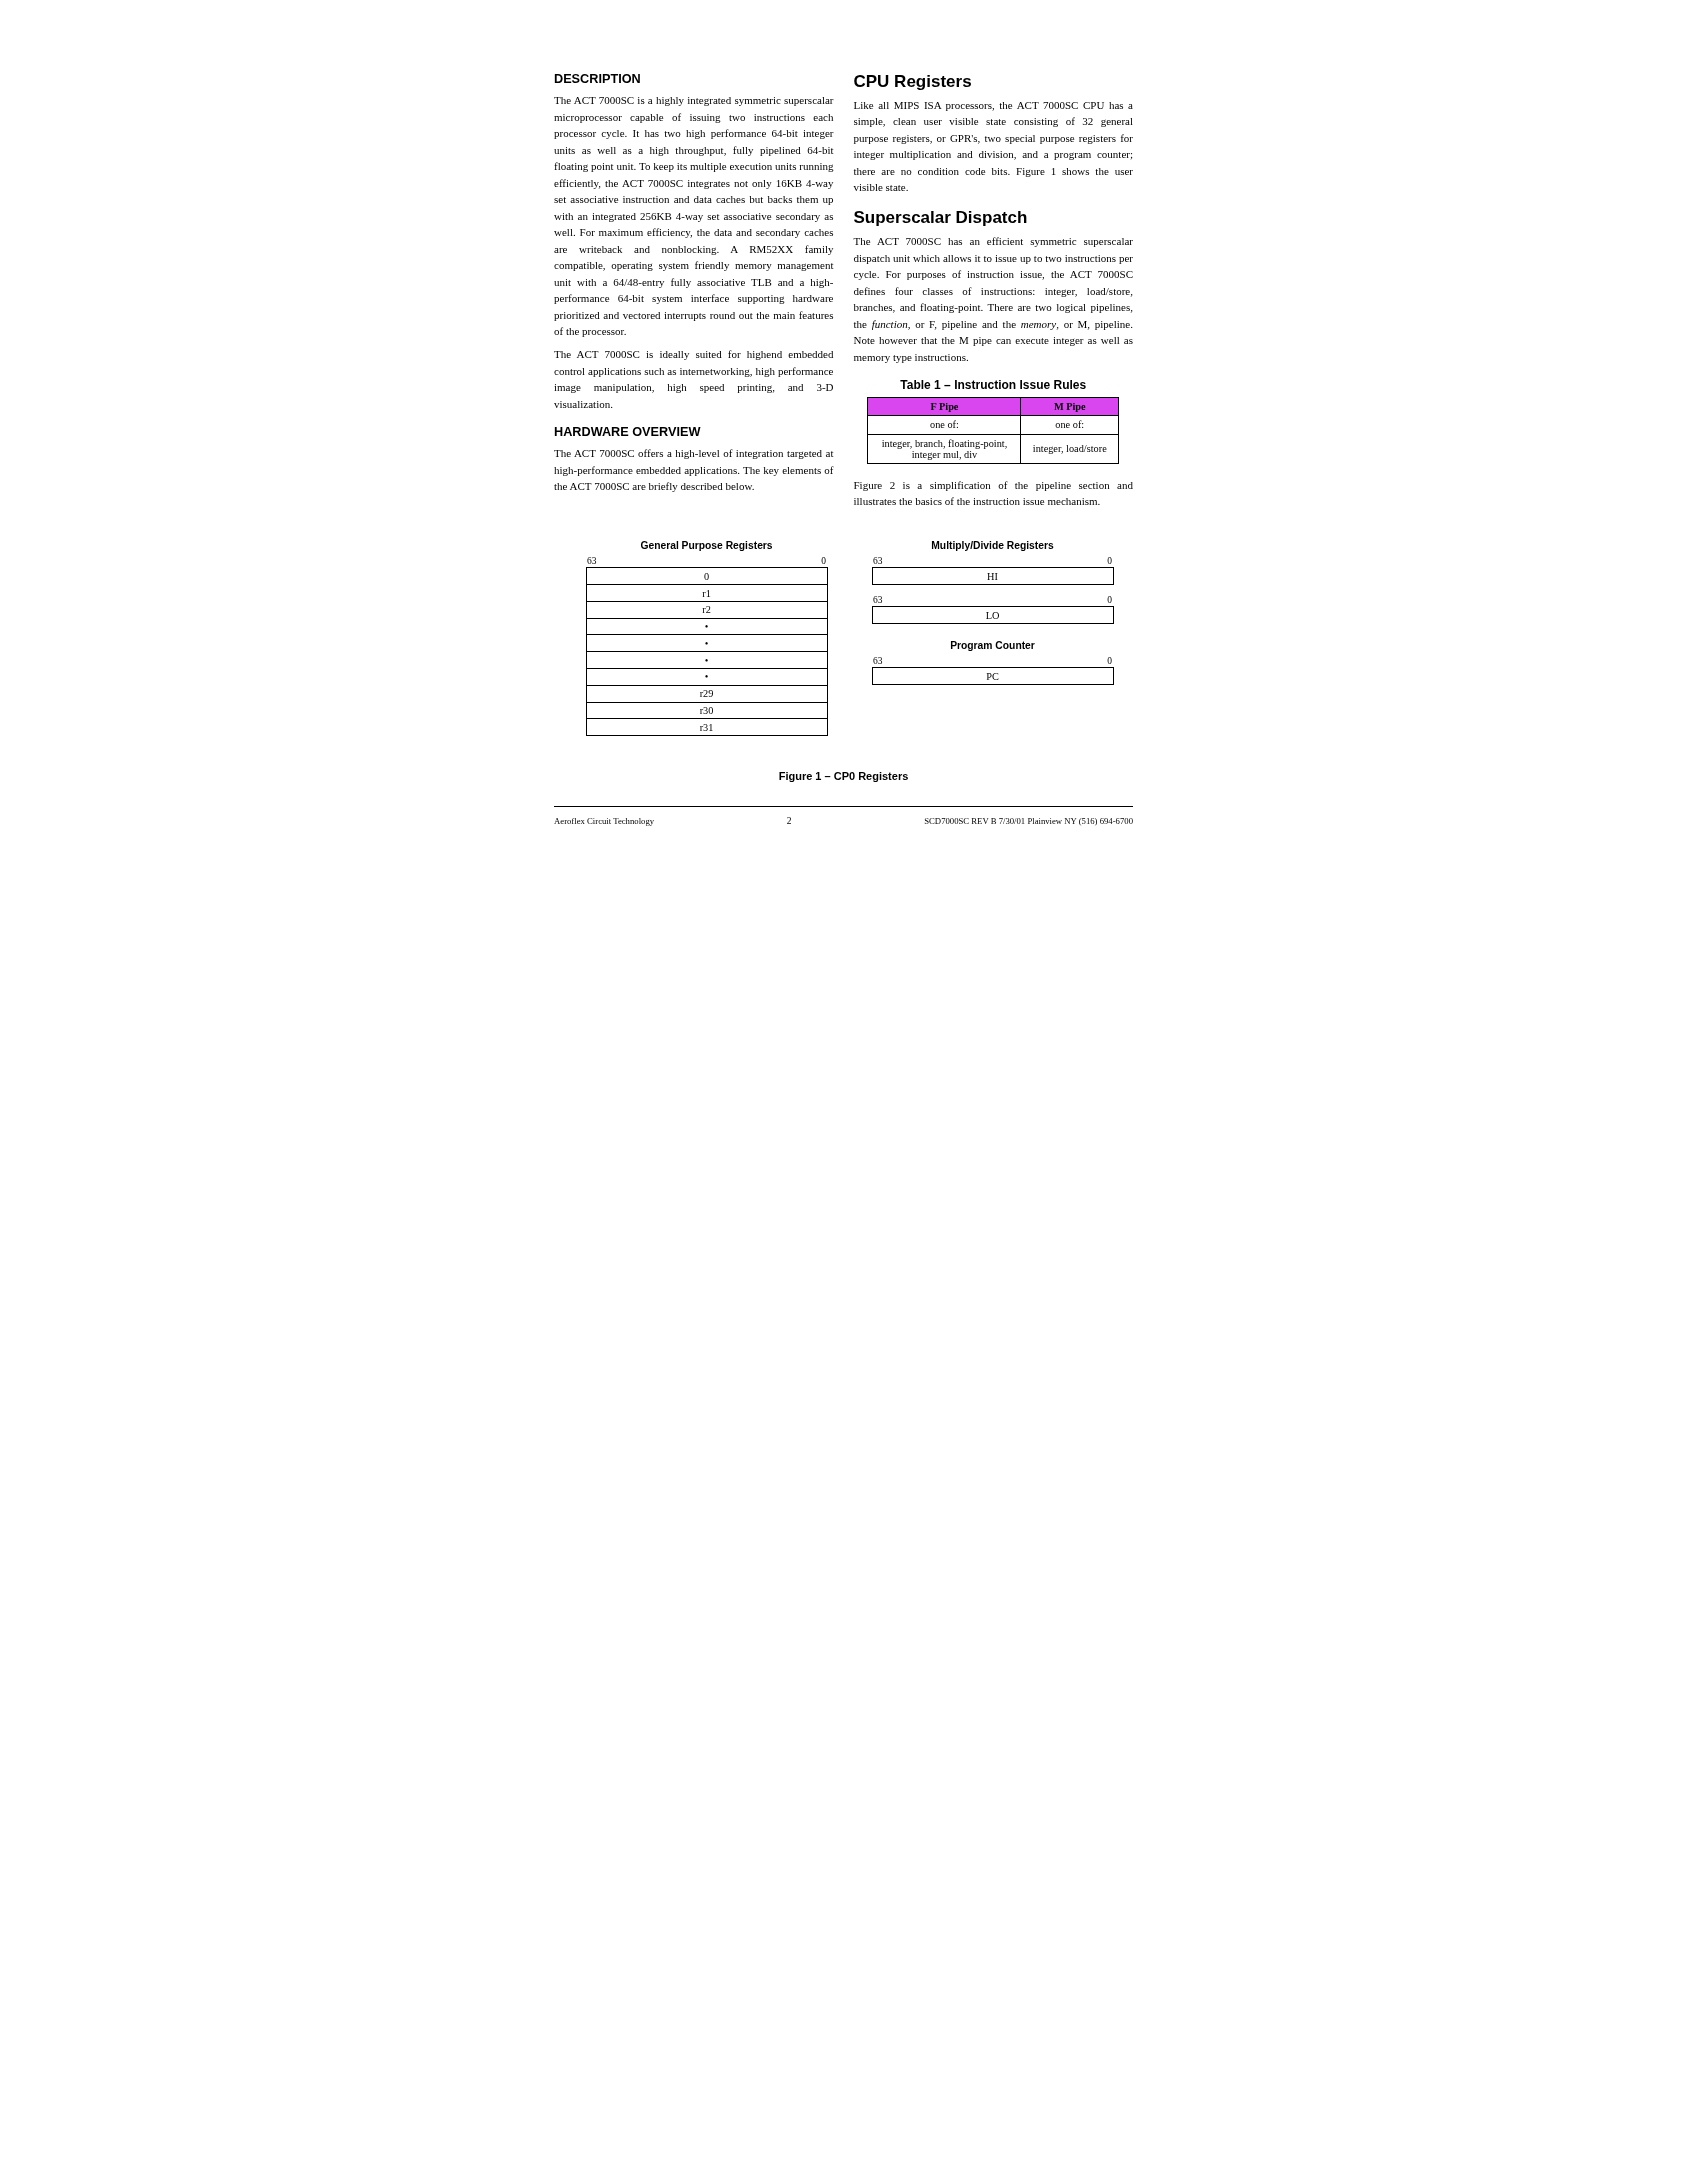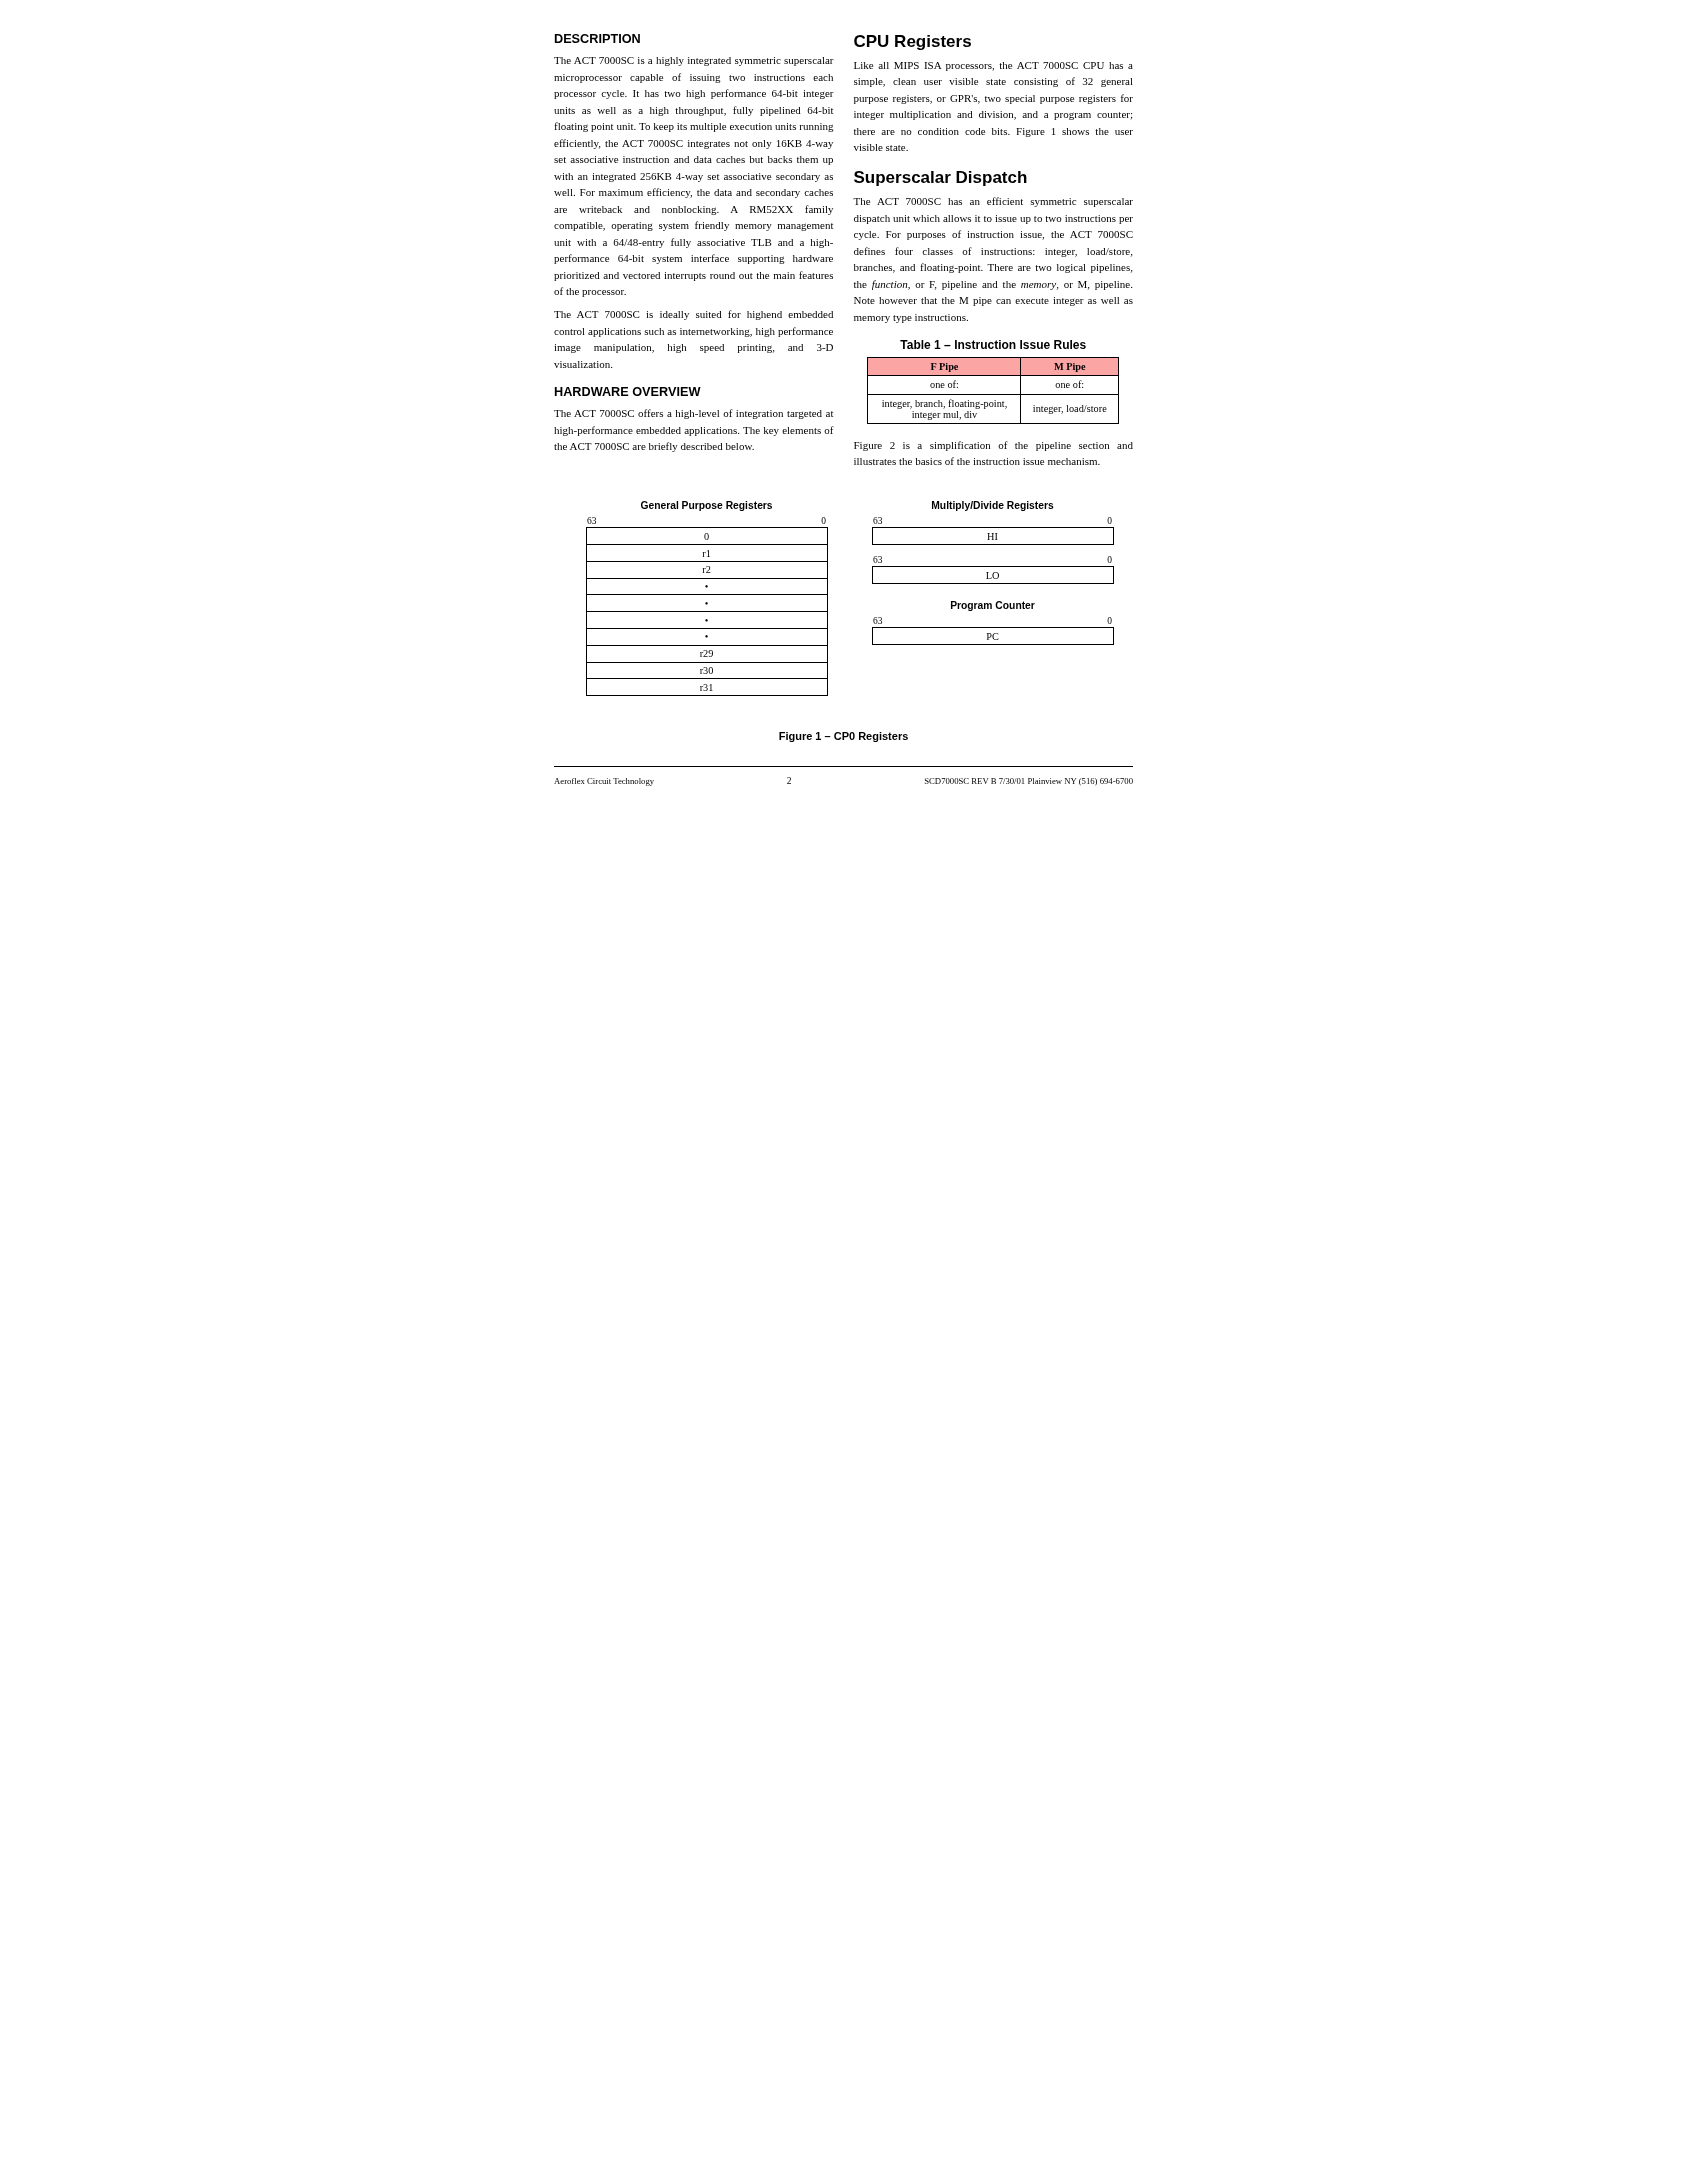--- a/index.html
+++ b/index.html
@@ -13,20 +13,21 @@
       padding: 32px 48px;
     }
     .page {
       width: 100%;
       position: relative;
     }
     .two-col {
       display: flex;
       gap: 20px;
       margin-bottom: 16px;
+      margin-top: 40px;
     }
     .col-left {
       flex: 1;
     }
     .col-right {
       flex: 1;
     }
     h2 {
       font-family: Arial, Helvetica, sans-serif;
       font-size: 12.7px;
@@ -61,21 +62,21 @@
       width: 90%;
       margin: 0 auto;
       border-collapse: collapse;
       font-size: 10.3px;
     }
     .instruction-table th {
       border: 0.8px solid #000;
       padding: 3.2px 8px;
       font-weight: bold;
       text-align: center;
-      background: #fca5a5;
+      background: #d946ef;
     }
     .instruction-table td {
       border: 0.8px solid #000;
       padding: 3.2px 8px;
       text-align: center;
     }
 
     
     .diagrams-section {
       display: flex;

